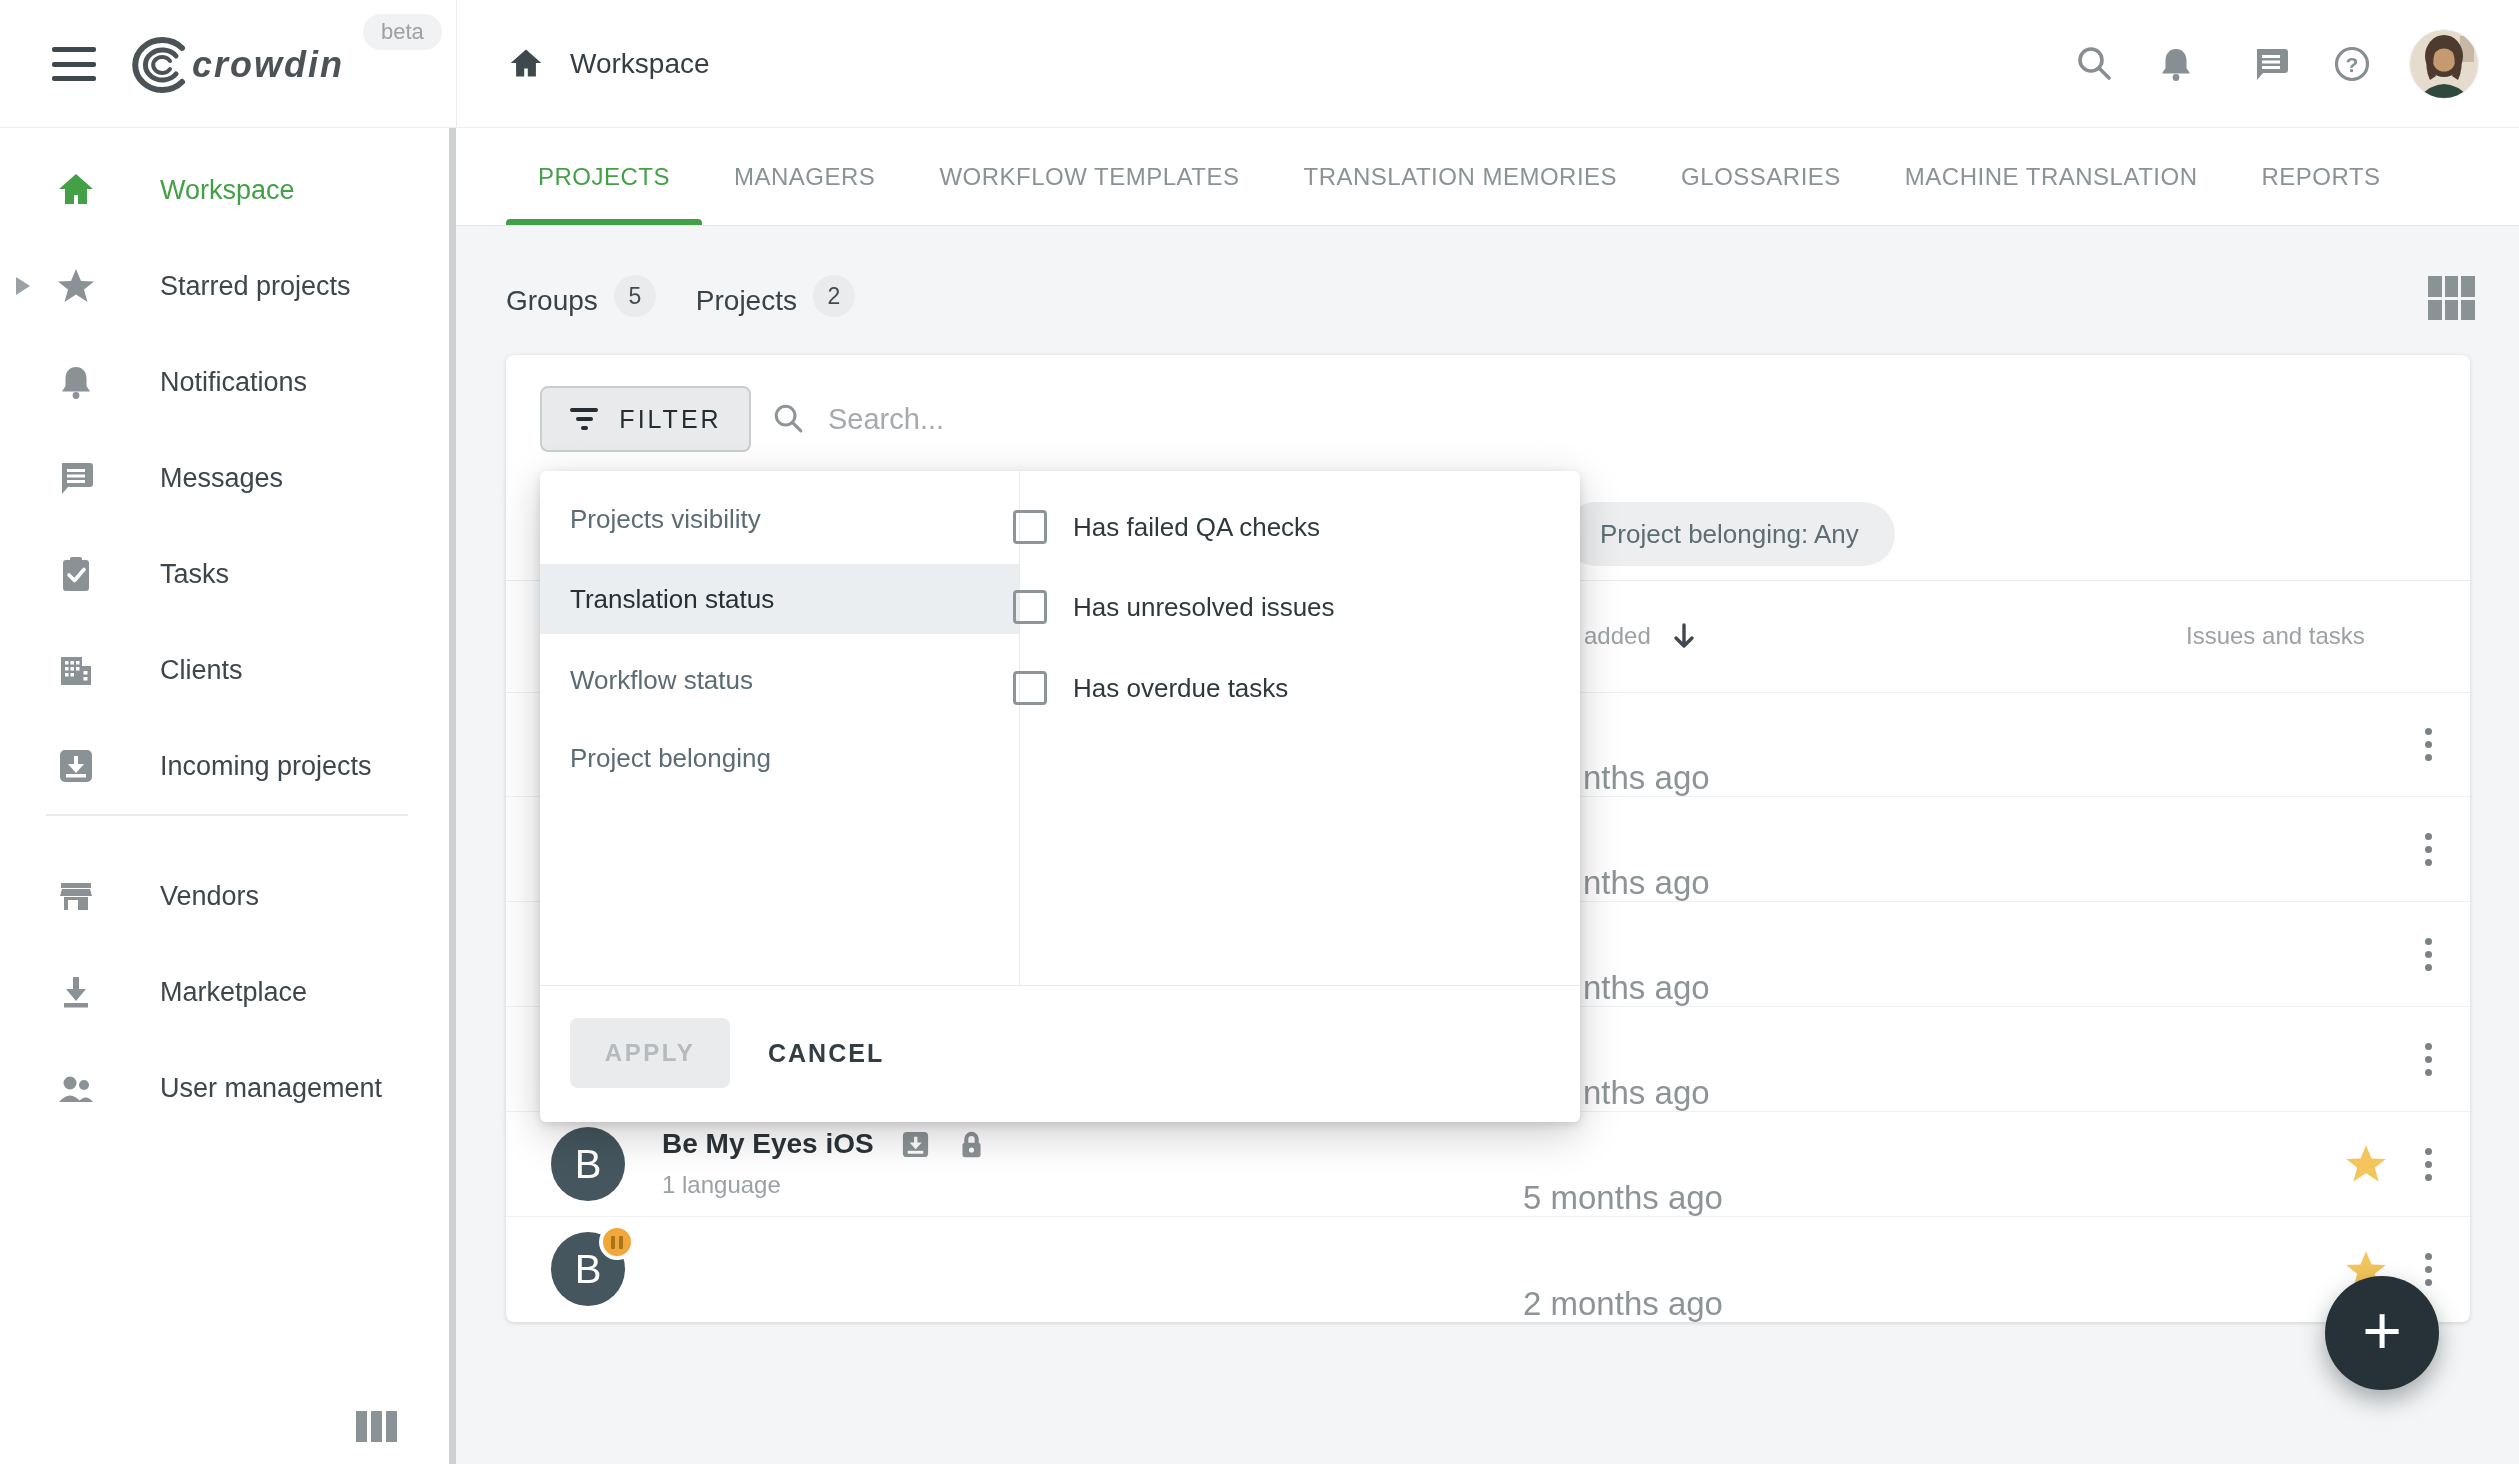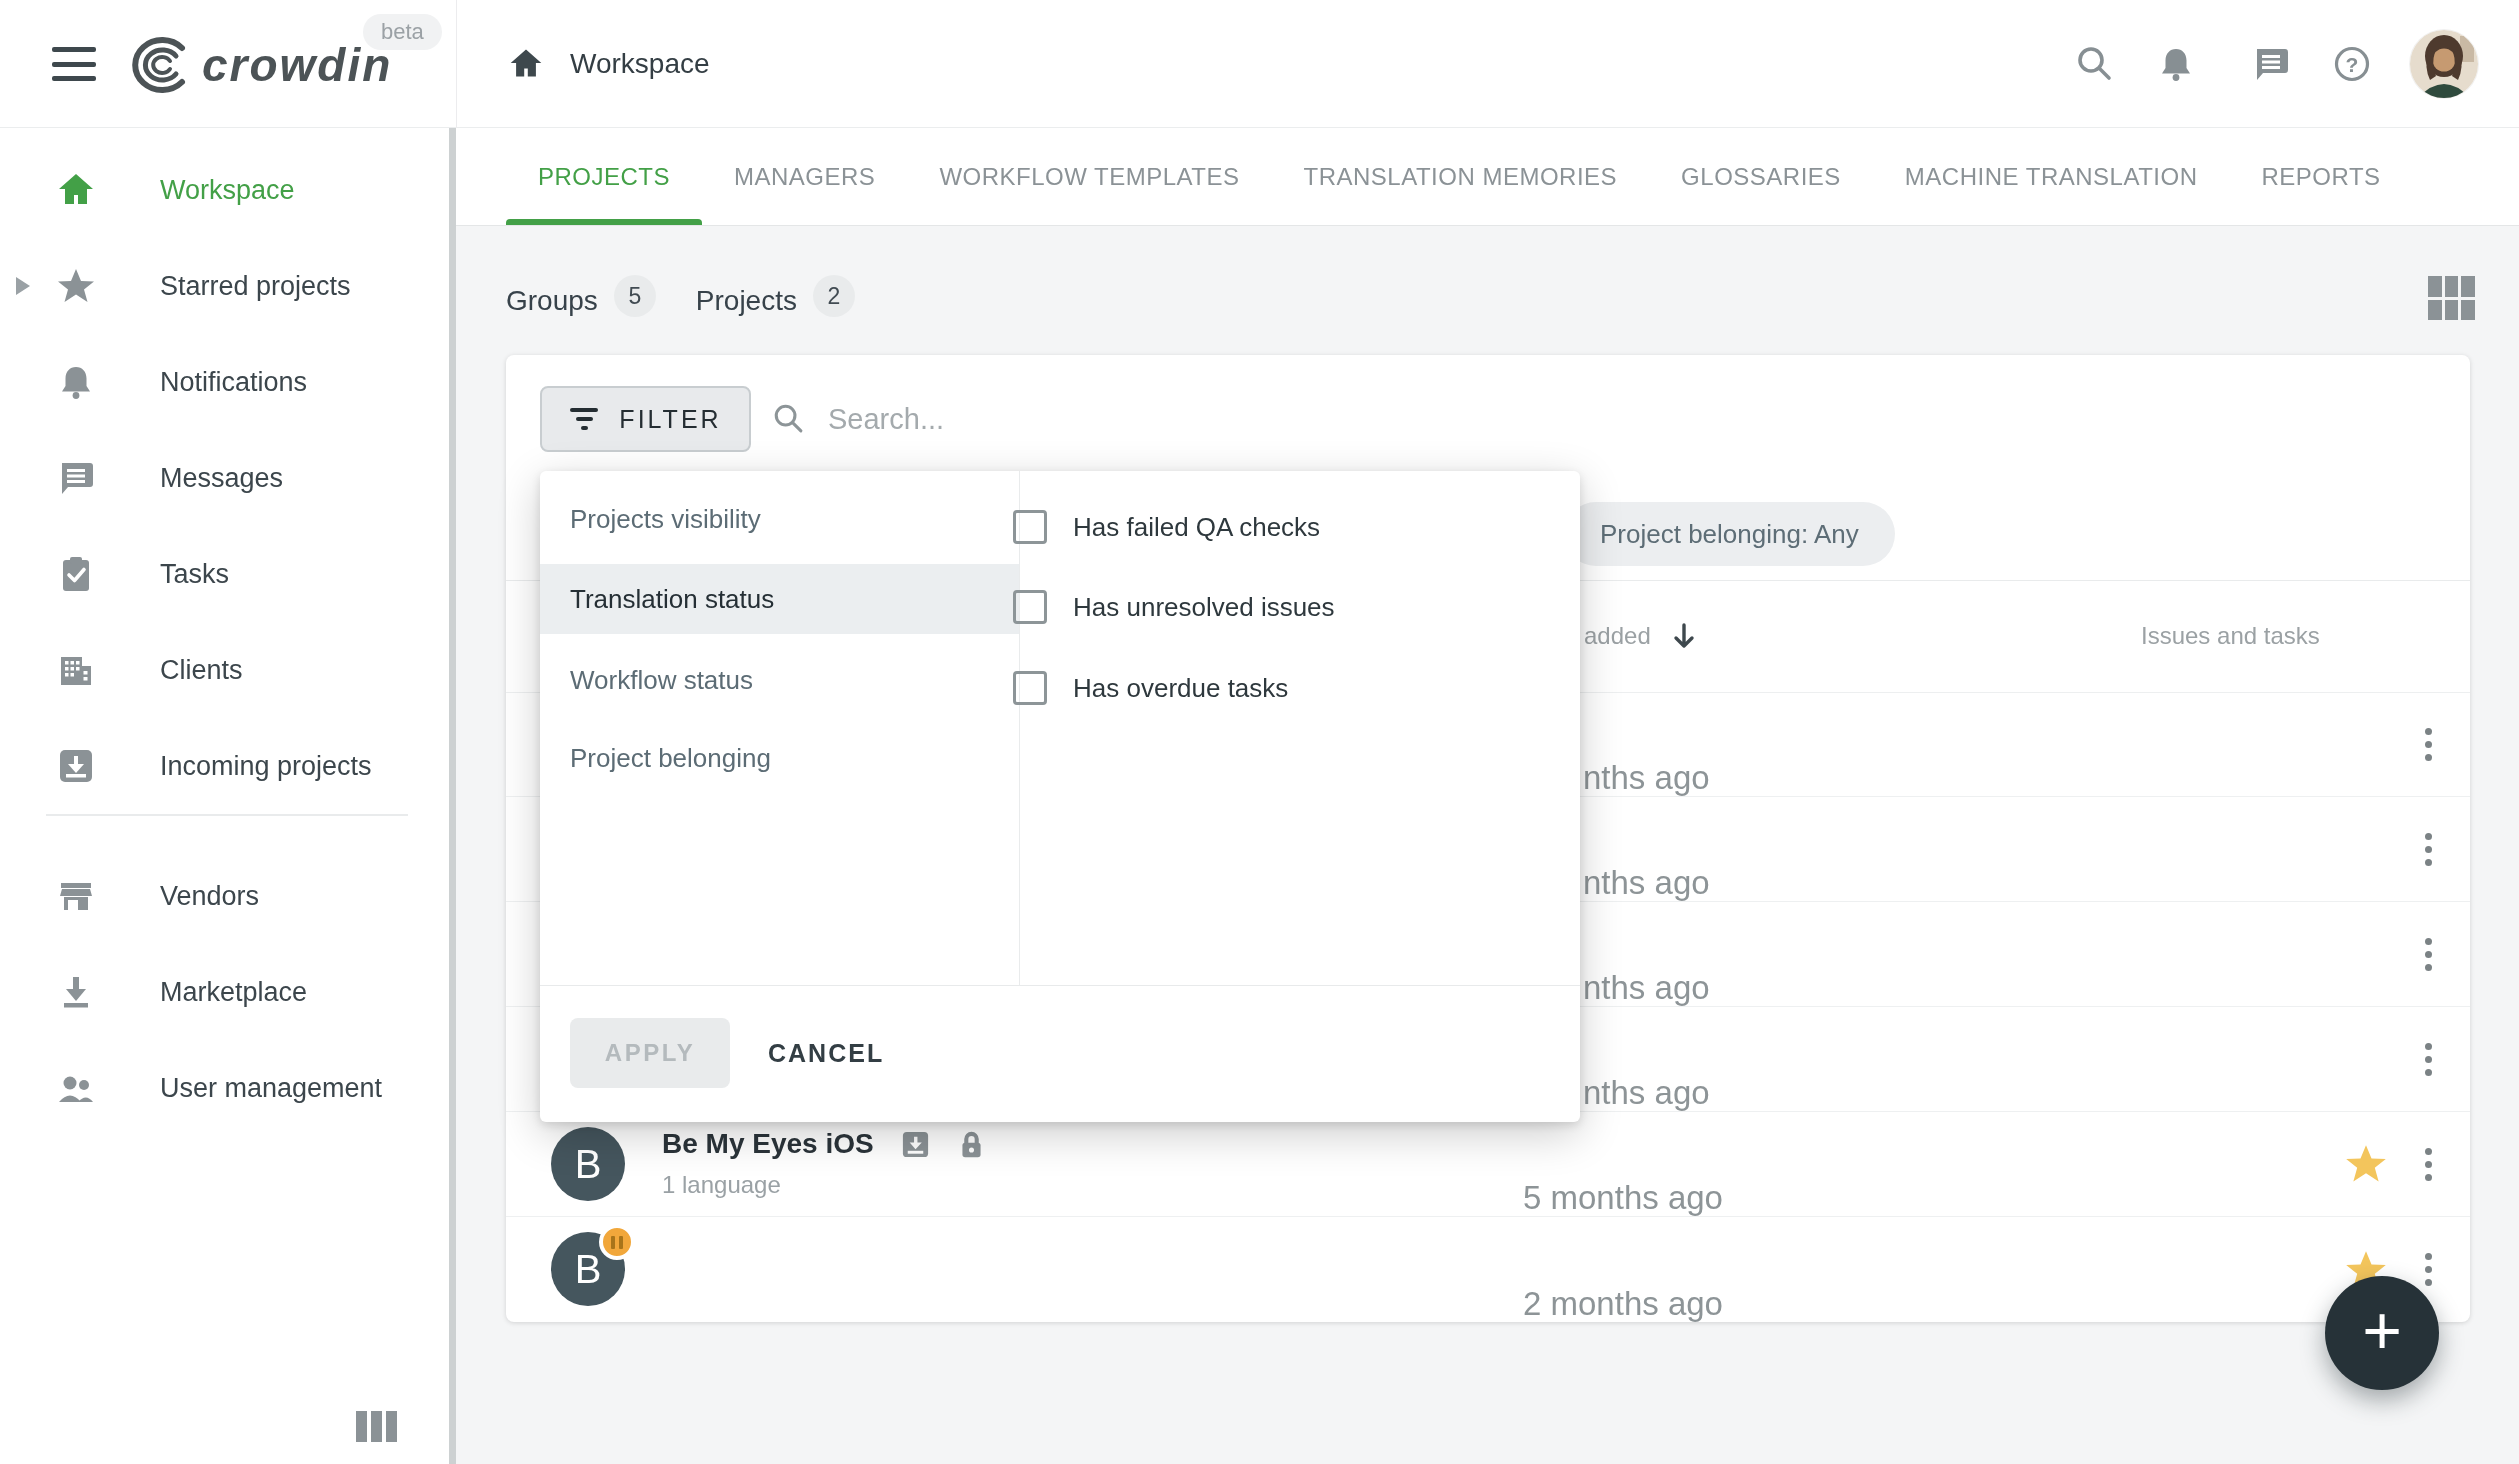--- a/index.html
+++ b/index.html
@@ -5,21 +5,21 @@
   * { box-sizing: border-box; margin: 0; padding: 0; }
   html, body { width: 2519px; height: 1464px; overflow: hidden; }
   body { position: relative; background: #f4f5f6; font-family: "Liberation Sans", sans-serif; }
   svg { display: block; }
 
   
   .header { position: absolute; left: 0; top: 0; width: 2519px; height: 128px; background: #fff; border-bottom: 1px solid #ebedee; z-index: 30; }
   .hamburger { position: absolute; left: 52px; top: 47px; width: 44px; height: 34px; display: flex; flex-direction: column; justify-content: space-between; cursor: pointer; }
   .hamburger span { display: block; height: 5px; background: #3e484d; border-radius: 2px; }
   .logo { position: absolute; left: 126px; top: 36px; display: flex; align-items: center; cursor: pointer; }
-  .logo-text { font-size: 46px; font-weight: bold; font-style: italic; color: #4c5356; letter-spacing: 2px; margin-left: 10px; }
+  .logo-text { font-size: 36px; font-weight: bold; font-style: italic; color: #4c5356; letter-spacing: 2px; }
   .beta { position: absolute; left: 363px; top: 14px; background: #f1f2f3; border-radius: 18px; padding: 5px 18px; font-size: 22px; color: #9ba1a5; }
   .header-vdiv { position: absolute; left: 456px; top: 0; width: 1px; height: 128px; background: #ececee; }
   .breadcrumb { position: absolute; left: 508px; top: 0; height: 128px; display: flex; align-items: center; gap: 26px; }
   .breadcrumb-label { font-size: 28px; color: #343e44; }
   .hicon { position: absolute; top: 44px; width: 40px; height: 40px; cursor: pointer; }
   .avatar-img { position: absolute; left: 2410px; top: 30px; width: 68px; height: 68px; border-radius: 50%; overflow: hidden; cursor: pointer; box-shadow: 0 0 0 1px rgba(0,0,0,0.06); }
 
   
   .sidebar { position: absolute; left: 0; top: 128px; width: 456px; height: 1336px; background: #fff; z-index: 20; }
   .sidebar-scroll { position: absolute; right: 0; top: 0; width: 7px; height: 100%; background: #cdd1d2; }
@@ -53,21 +53,21 @@
   .filter-glyph i { display: block; height: 4px; background: #242d32; border-radius: 2px; }
   .filter-glyph i:nth-child(1) { width: 28px; }
   .filter-glyph i:nth-child(2) { width: 17px; }
   .filter-glyph i:nth-child(3) { width: 7px; }
   .search-wrap { position: absolute; left: 266px; top: 31px; height: 66px; display: flex; align-items: center; gap: 22px; }
   .search-input { border: none; outline: none; font-size: 29px; color: #3a444a; width: 700px; background: transparent; font-family: "Liberation Sans", sans-serif; }
   .search-input::placeholder { color: #a4aaad; }
   .chip { position: absolute; left: 1058px; top: 147px; height: 64px; border-radius: 32px; background: #eceef0; display: flex; align-items: center; padding: 0 36px; font-size: 26px; color: #5d6d76; cursor: pointer; }
   .chip-row-border { position: absolute; left: 0; top: 225px; width: 100%; height: 1px; background: #e9ebec; }
   .thead-added { position: absolute; left: 1078px; top: 259px; height: 44px; display: flex; align-items: center; gap: 20px; font-size: 24px; color: #9ba1a4; cursor: pointer; }
-  .thead-issues { position: absolute; left: 1635px; top: 259px; height: 44px; display: flex; align-items: center; font-size: 24px; color: #9ba1a4; }
+  .thead-issues { position: absolute; left: 1680px; top: 259px; height: 44px; display: flex; align-items: center; font-size: 24px; color: #9ba1a4; }
   .thead-border { position: absolute; left: 0; top: 337px; width: 100%; height: 1px; background: #edeff0; }
   .row { position: absolute; left: 0; width: 100%; height: 105px; border-bottom: 1px solid #eef0f1; }
   .row.last { border-bottom: none; }
   .row-time { position: absolute; left: 1077px; top: 0; height: 100%; display: flex; align-items: center; font-size: 33px; color: #8d9497; margin-top: 34px; }
   .row.project .row-time { left: 1017px; }
   .row-dots { position: absolute; left: 1900px; top: 50%; transform: translateY(-50%); width: 44px; height: 48px; display: flex; flex-direction: column; align-items: center; justify-content: center; gap: 6px; cursor: pointer; }
   .row-dots i { width: 7px; height: 7px; border-radius: 50%; background: #7b8285; }
   .row-star { position: absolute; left: 1838px; top: 50%; transform: translateY(-50%); width: 44px; height: 44px; cursor: pointer; }
   .p-avatar { position: absolute; left: 45px; top: 15px; width: 74px; height: 74px; border-radius: 50%; background: #45565e; color: #fff; display: flex; align-items: center; justify-content: center; font-size: 40px; }
   .p-badge { position: absolute; right: -10px; top: -8px; width: 36px; height: 36px; border-radius: 50%; background: #f1a73b; border: 4px solid #fff; display: flex; align-items: center; justify-content: center; gap: 4px; }

